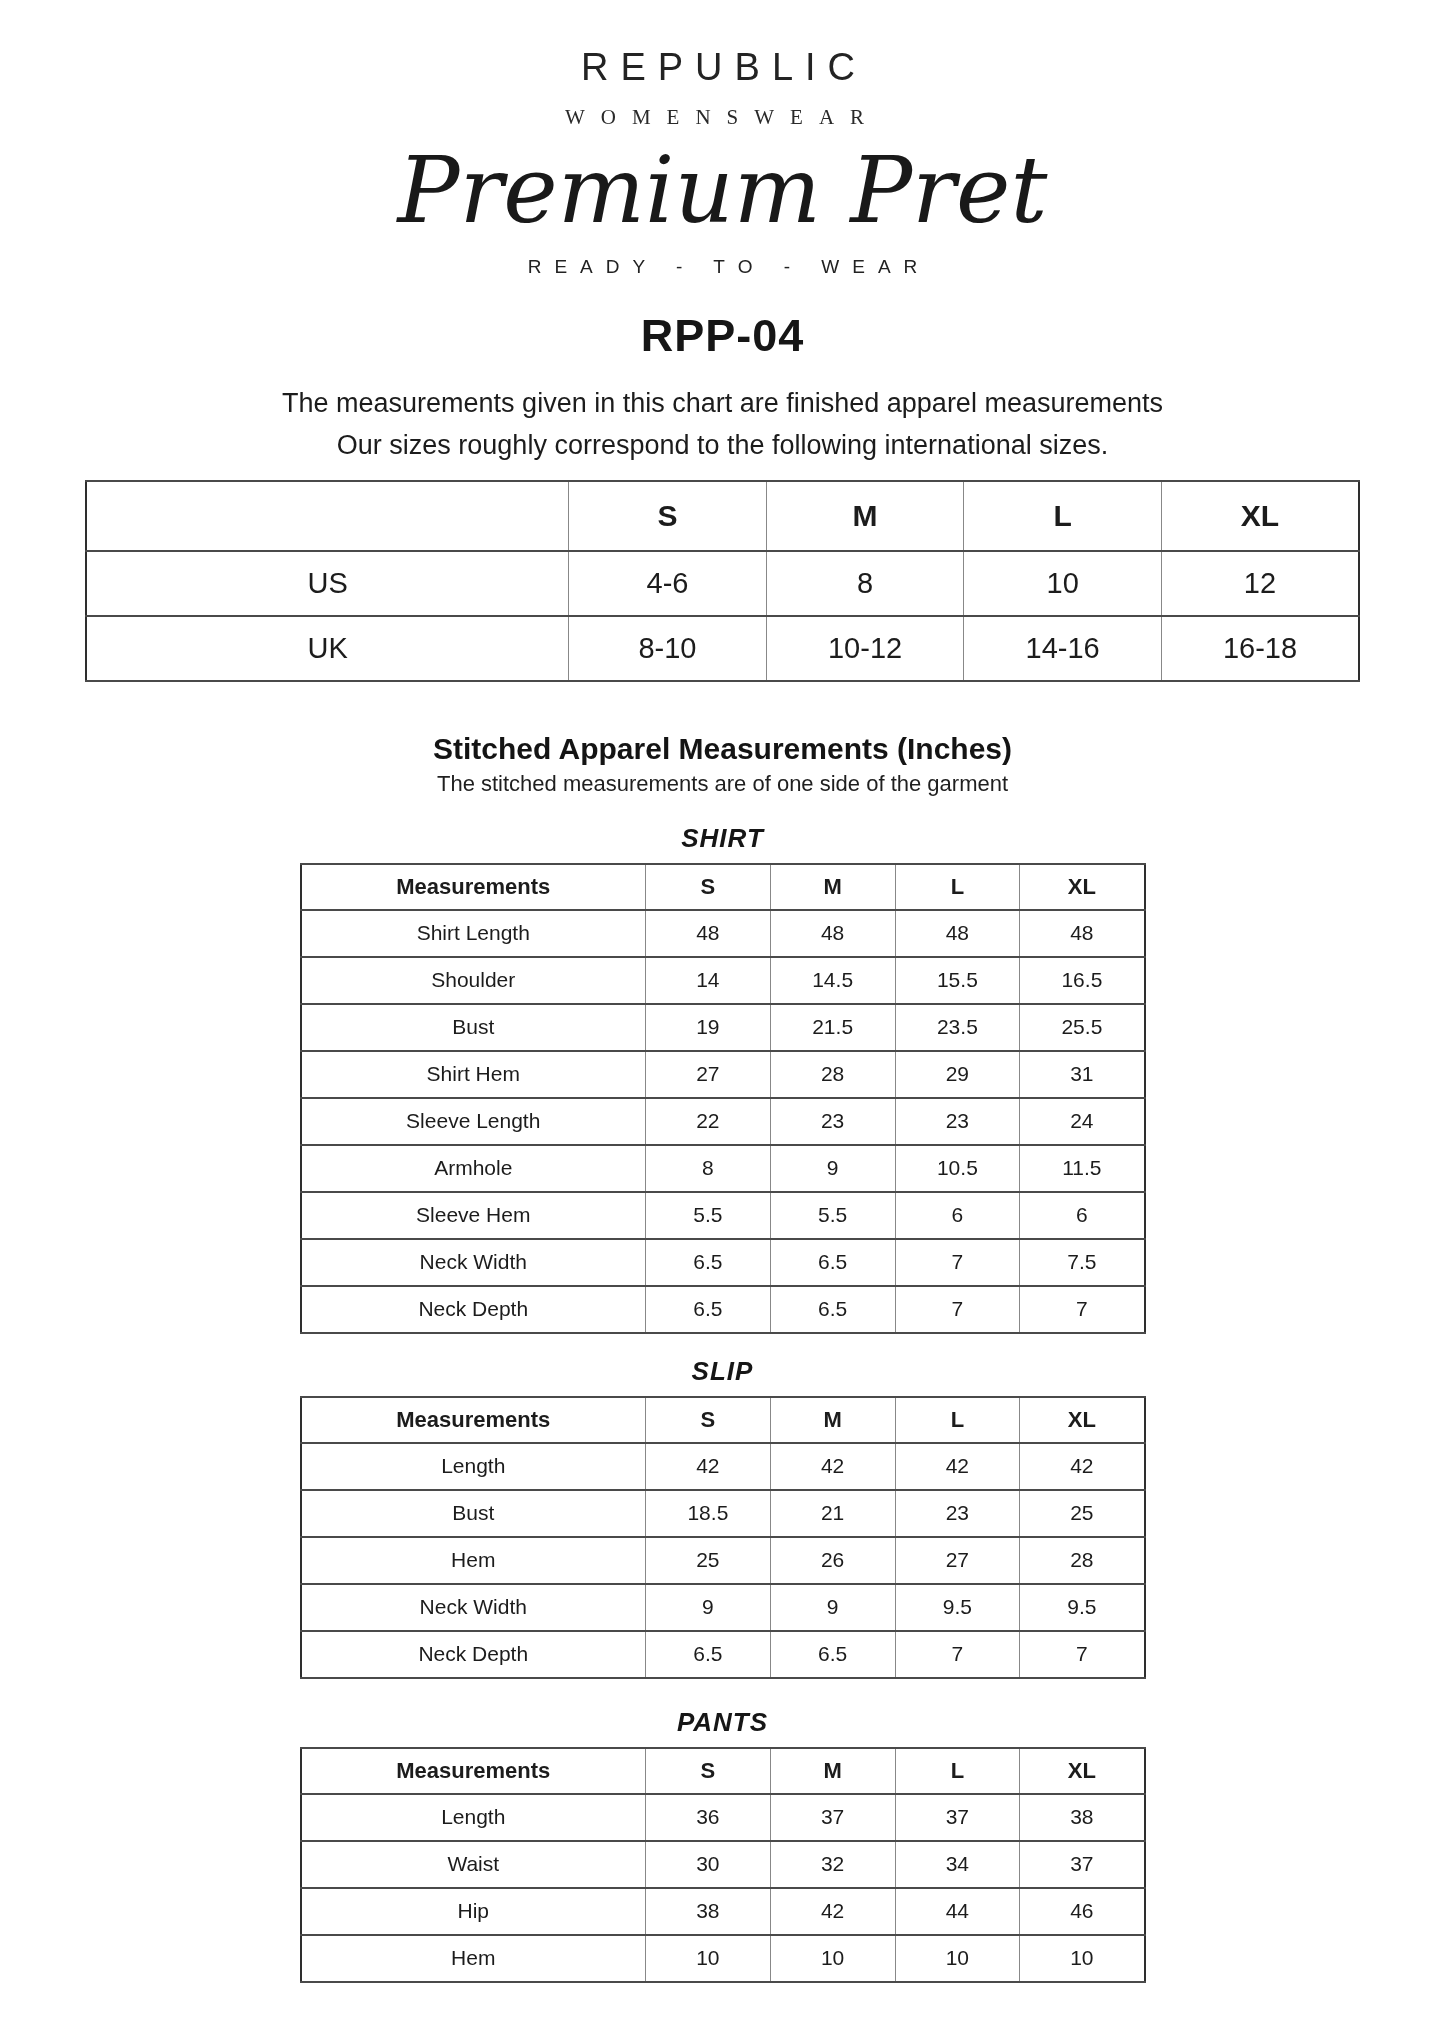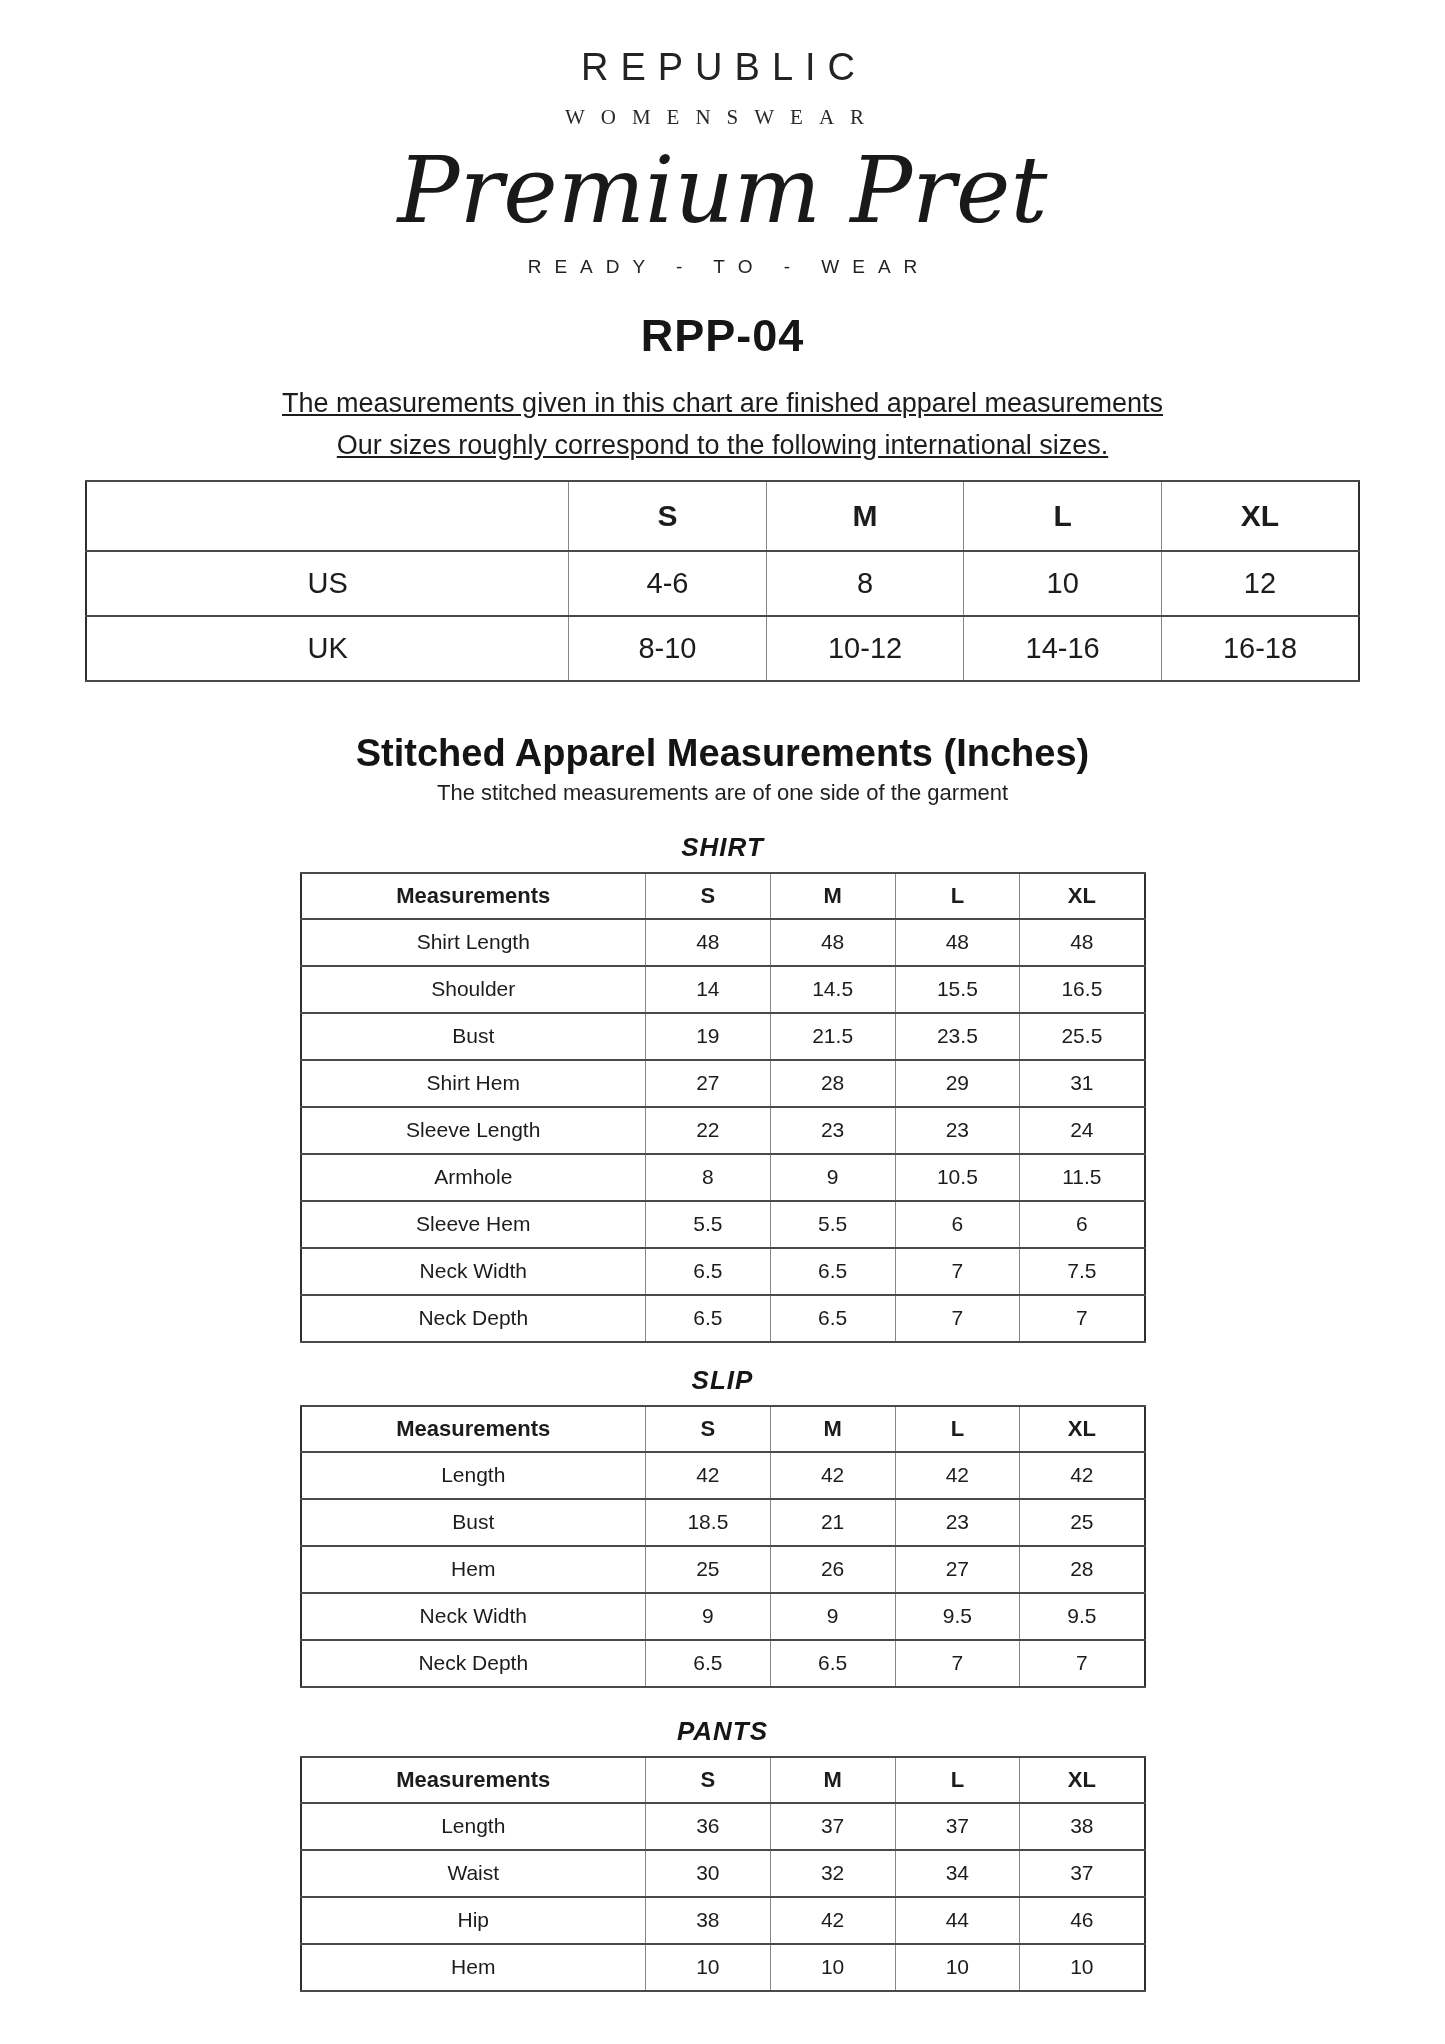--- a/index.html
+++ b/index.html
@@ -57,21 +57,20 @@
     font-size: 45px;
     font-weight: 700;
     letter-spacing: 1px;
     color: #161616;
   }
   .description {
     margin-top: 20px;
     font-size: 27px;
     line-height: 42px;
     color: #1c1c1c;
-    text-decoration: underline;
   }
 
   
   table {
     border-collapse: collapse;
     table-layout: fixed;
     border: 2px solid #2e2e2e;
     background: #ffffff;
   }
   th, td {
@@ -93,21 +92,21 @@
     font-size: 29px;
   }
   .intl-table th { height: 68px; font-size: 30px; }
   .intl-table td { height: 63px; }
   .intl-table th:first-child,
   .intl-table td:first-child { width: 37.8%; }
 
   
   .section-title {
     margin-top: 50px;
-    font-size: 38px;
+    font-size: 30px;
     font-weight: 700;
     color: #141414;
   }
   .section-subtitle {
     margin-top: 5px;
     font-size: 22px;
     color: #1f1f1f;
   }
   .table-title {
     font-size: 26px;

